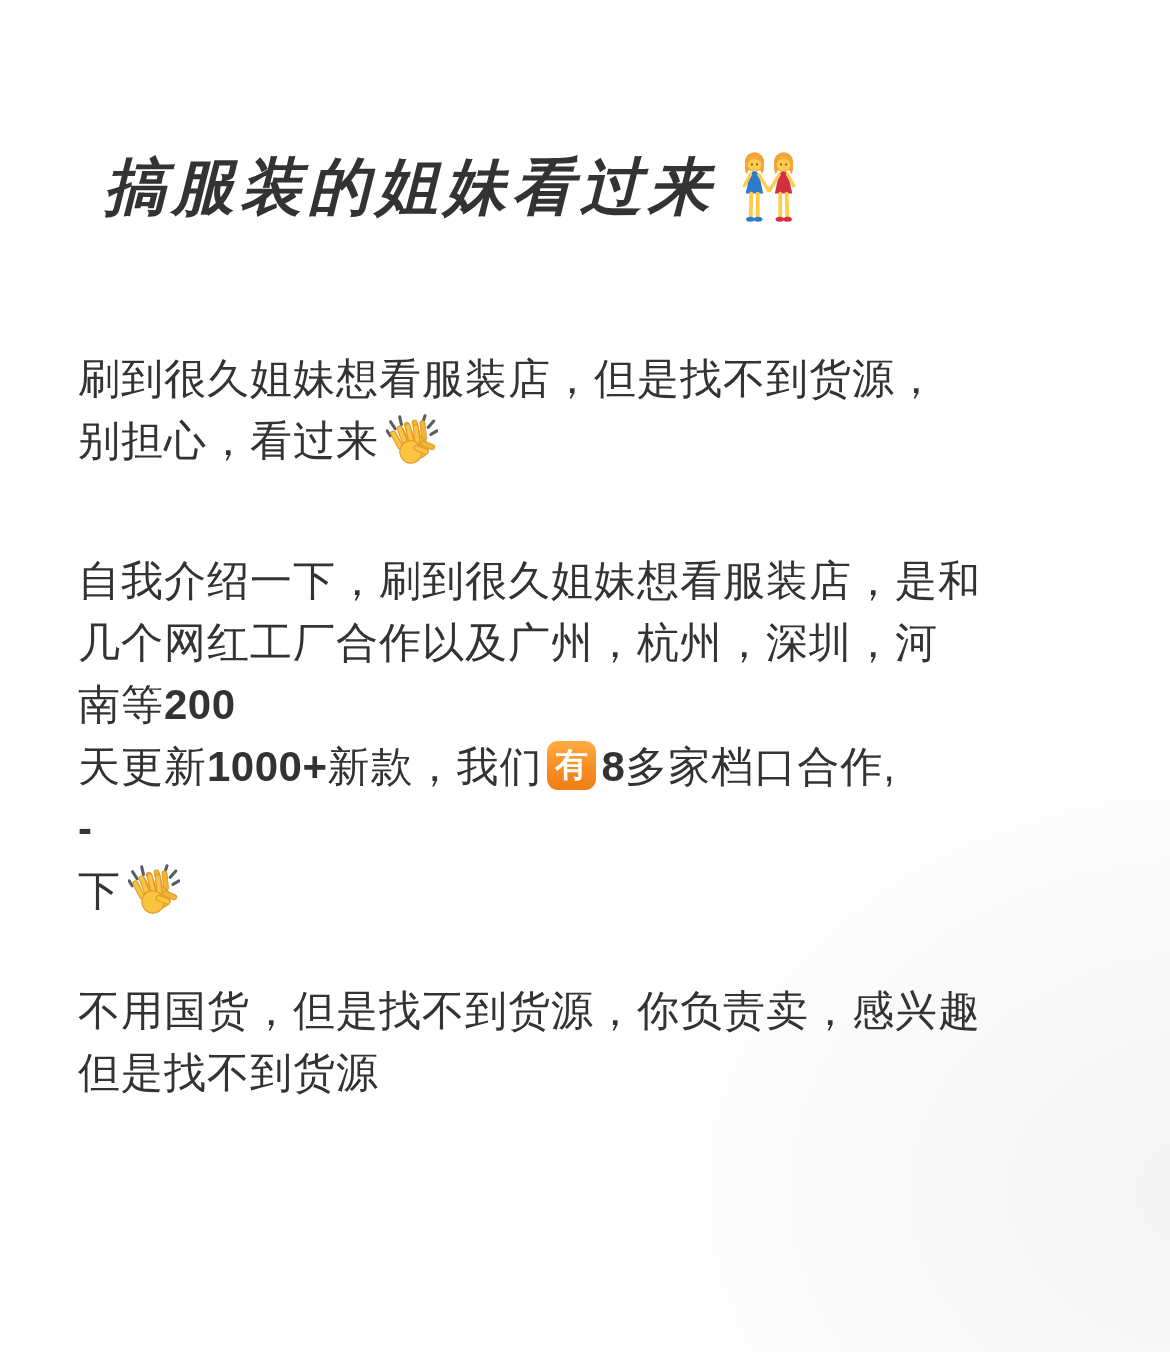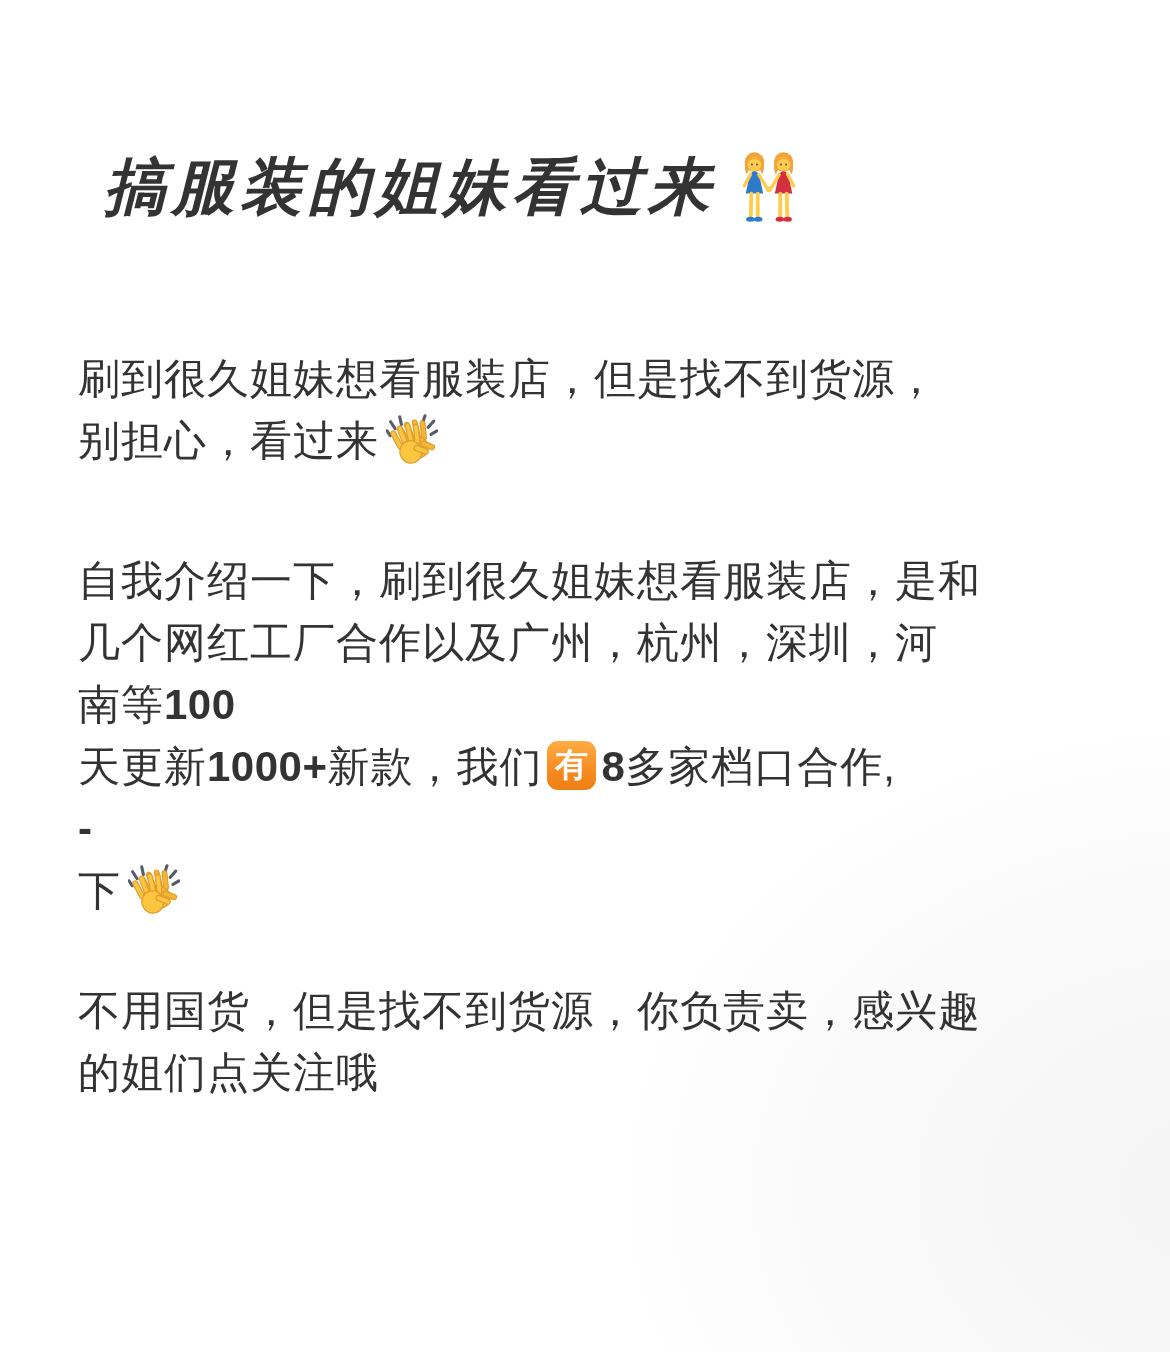--- a/index.html
+++ b/index.html
@@ -156,21 +156,21 @@
     <rect x="39" y="13" width="7" height="28" rx="3.5" transform="rotate(10 42.5 41)"></rect>
     <ellipse cx="30" cy="49" rx="15.5" ry="16"></ellipse>
     <rect x="41" y="40" width="7.5" height="21" rx="3.7" transform="rotate(-52 44.7 50)"></rect>
   </g>
     </g>
   </svg></span></div>
     </div>
     <div class="para" style="top: 550px;">
       <div class="line"><span class="">自我介绍一下，刷到很久姐妹想看服装店，是和</span></div>
       <div class="line"><span class="">几个网红工厂合作以及广州，杭州，深圳，河</span></div>
-      <div class="line"><span class="">南等</span><span class="bold">100</span></div>
+      <div class="line"><span class="">南等</span><span class="bold">200</span></div>
       <div class="line"><span class="">天更新</span><span class="bold">1000+</span><span class="">新款，我们</span><span class="have-btn">有</span><span class="bold">8</span><span class="">多家档口合作,</span></div>
       <div class="line"><span class="bold">-</span></div>
       <div class="line"><span class="">下</span><span class="emoji-wrap clap"><svg viewBox="0 0 74 72" width="52" height="50.5945945945946" aria-hidden="true">
     <g stroke="#555E68" stroke-width="4.4" stroke-linecap="round" fill="none">
       <path d="M13 21 L6.5 11"></path>
       <path d="M22 15 L19.5 4"></path>
       <path d="M6 31 L1.5 24"></path>
       <path d="M52 13 L55.5 2.5"></path>
       <path d="M60 19 L68 10"></path>
       <path d="M64 29 L72.5 24"></path>
@@ -190,15 +190,15 @@
     <rect x="31" y="9" width="7" height="32" rx="3.5" transform="rotate(3 34.5 41)"></rect>
     <rect x="39" y="13" width="7" height="28" rx="3.5" transform="rotate(10 42.5 41)"></rect>
     <ellipse cx="30" cy="49" rx="15.5" ry="16"></ellipse>
     <rect x="41" y="40" width="7.5" height="21" rx="3.7" transform="rotate(-52 44.7 50)"></rect>
   </g>
     </g>
   </svg></span></div>
     </div>
     <div class="para" style="top: 980px;">
       <div class="line"><span class="">不用国货，但是找不到货源，你负责卖，感兴趣</span></div>
-      <div class="line"><span class="">的姐们点关注哦</span></div>
+      <div class="line"><span class="">但是找不到货源</span></div>
     </div>
   </div>
 
 </body></html>

